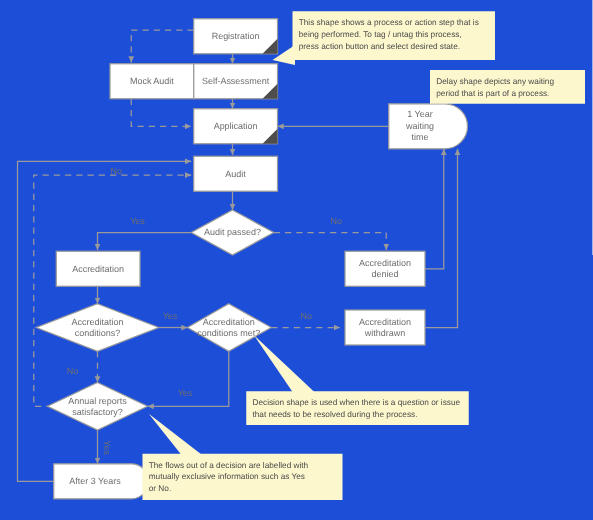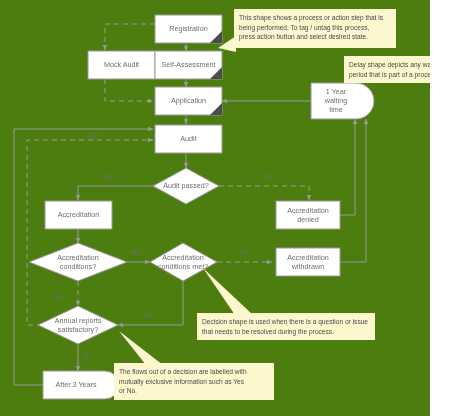--- a/index.html
+++ b/index.html
@@ -2,23 +2,23 @@
 <html><head>
 <meta charset="utf-8">
 <style>
   html, body {
     margin: 0;
     padding: 0;
     background: #ffffff;
   }
   #stage {
     position: relative;
-    width: 430px;
+    width: 474px;
     height: 416px;
-    background: #4d7c0f;
+    background: #1d4ed8;
     overflow: hidden;
     font-family: "Liberation Sans", sans-serif;
   }
   svg.canvas {
     position: absolute;
     left: 0;
     top: 0;
     width: 474px;
     height: 416px;
   }

